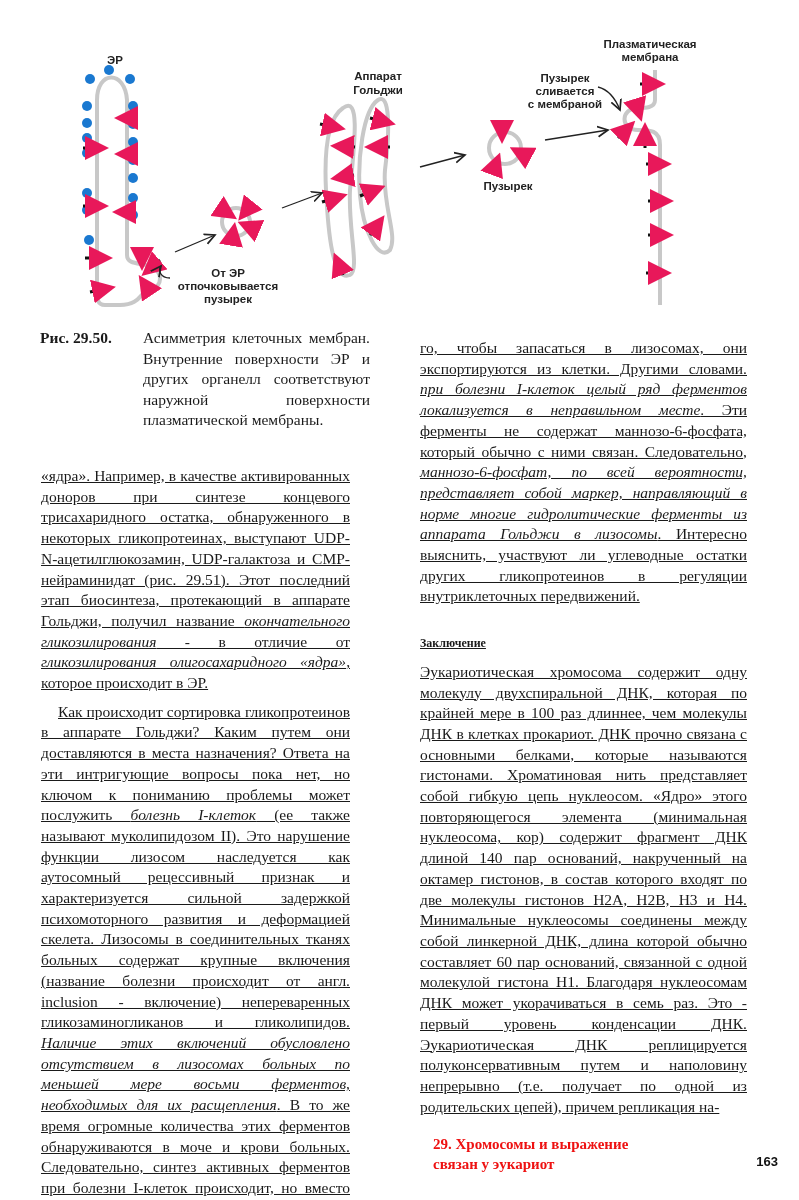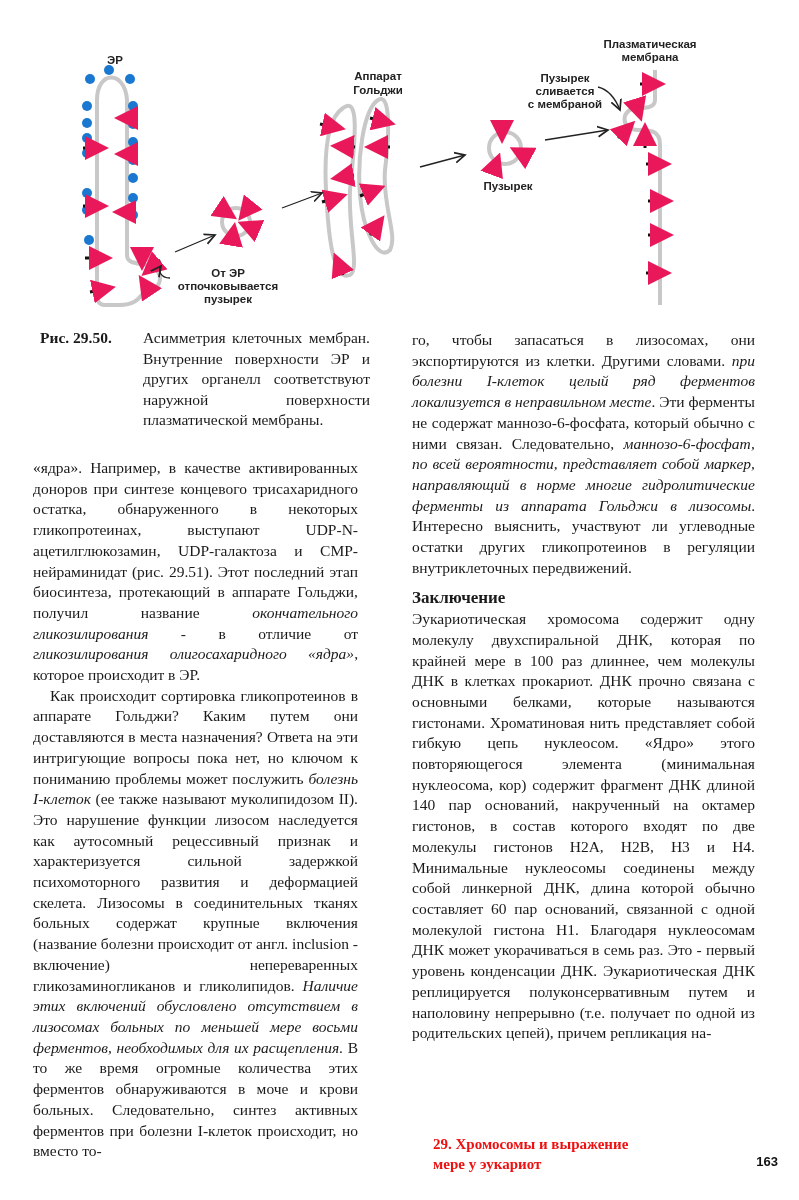--- a/index.html
+++ b/index.html
@@ -7,26 +7,26 @@
          font-family: "Liberation Serif", "DejaVu Serif", serif; color: #1a1a1a; }
   .figure { position: absolute; left: 60px; top: 30px; width: 680px; height: 285px; }
   .figure svg { width: 680px; height: 285px; display: block; }
   .flabel { font-family: "Liberation Sans", "DejaVu Sans", sans-serif; font-weight: bold; font-size: 11.5px; fill: #222; }
 
   .caption { position: absolute; left: 40px; top: 328px; width: 330px; font-size: 15.5px; line-height: 20.5px; }
   .caption .num { position: absolute; left: 0; top: 0; font-weight: bold; }
   .caption .text { margin-left: 103px; display: block; text-align: justify; }
 
   .col { position: absolute; font-size: 15.5px; line-height: 20.7px; text-align: justify; hyphens: manual; }
-  .col p { margin: 0; }
+  .col p { margin: 8px; text-decoration: underline; }
   .col-left { left: 33px; top: 458px; width: 325px; }
   .col-right { left: 412px; top: 330px; width: 343px; }
   .indent { text-indent: 17px; }
   .col .gap { height: 10px; }
-  .heading { font-weight: bold; font-size: 17px; }
+  .heading { font-weight: bold; font-size: 12px; }
   i { font-style: italic; }
 
   .footer { position: absolute; left: 433px; top: 1090px; width: 345px; margin-top: 44px; }
   .footer .chapter { color: #ee1111; font-weight: bold; font-size: 15px; line-height: 20px; }
   .footer .page { position: absolute; right: 0; top: 20px; font-family: "Liberation Sans", "DejaVu Sans", sans-serif; font-weight: bold; font-size: 13px; color: #111; }
 </style>
 </head>
 <body>
 
 <div class="figure">
@@ -166,15 +166,15 @@
   <p>
     <span>го, чтобы запасаться в лизосомах, они экспортируются из клетки. Другими словами. </span><i>при болезни I-клеток целый ряд ферментов локализуется в неправильном месте</i><span>. Эти ферменты не содержат маннозо-6-фосфата, который обычно с ними связан. Следовательно, </span><i>маннозо-6-фосфат, по всей вероятности, представляет собой маркер, направляющий в норме многие гидролитические ферменты из аппарата Гольджи в лизосомы</i><span>. Интересно выяснить, участвуют ли углеводные остатки других гликопротеинов в регуляции внутриклеточных передвижений.</span>
   </p>
   <div class="gap"></div>
   <p class="heading">Заключение</p>
   <p>Эукариотическая хромосома содержит одну молекулу двухспиральной ДНК, которая по крайней мере в 100 раз длиннее, чем молекулы ДНК в клетках прокариот. ДНК прочно связана с основными белками, которые называются гистонами. Хроматиновая нить представляет собой гибкую цепь нуклеосом. «Ядро» этого повторяющегося элемента (минимальная нуклеосома, кор) содержит фрагмент ДНК длиной 140 пар оснований, накрученный на октамер гистонов, в состав которого входят по две молекулы гистонов H2A, H2B, H3 и H4. Минимальные нуклеосомы соединены между собой линкерной ДНК, длина которой обычно составляет 60 пар оснований, связанной с одной молекулой гистона H1. Благодаря нуклеосомам ДНК может укорачиваться в семь раз. Это - первый уровень конденсации ДНК. Эукариотическая ДНК реплицируется полуконсервативным путем и наполовину непрерывно (т.е. получает по одной из родительских цепей), причем репликация на-</p>
 </div>
 
 <div class="footer">
   <div class="chapter">29. Хромосомы и выражение</div>
-  <div class="chapter">мере у эукариот</div>
+  <div class="chapter">связан у эукариот</div>
   <div class="page">163</div>
 </div>
 
 </body></html>

